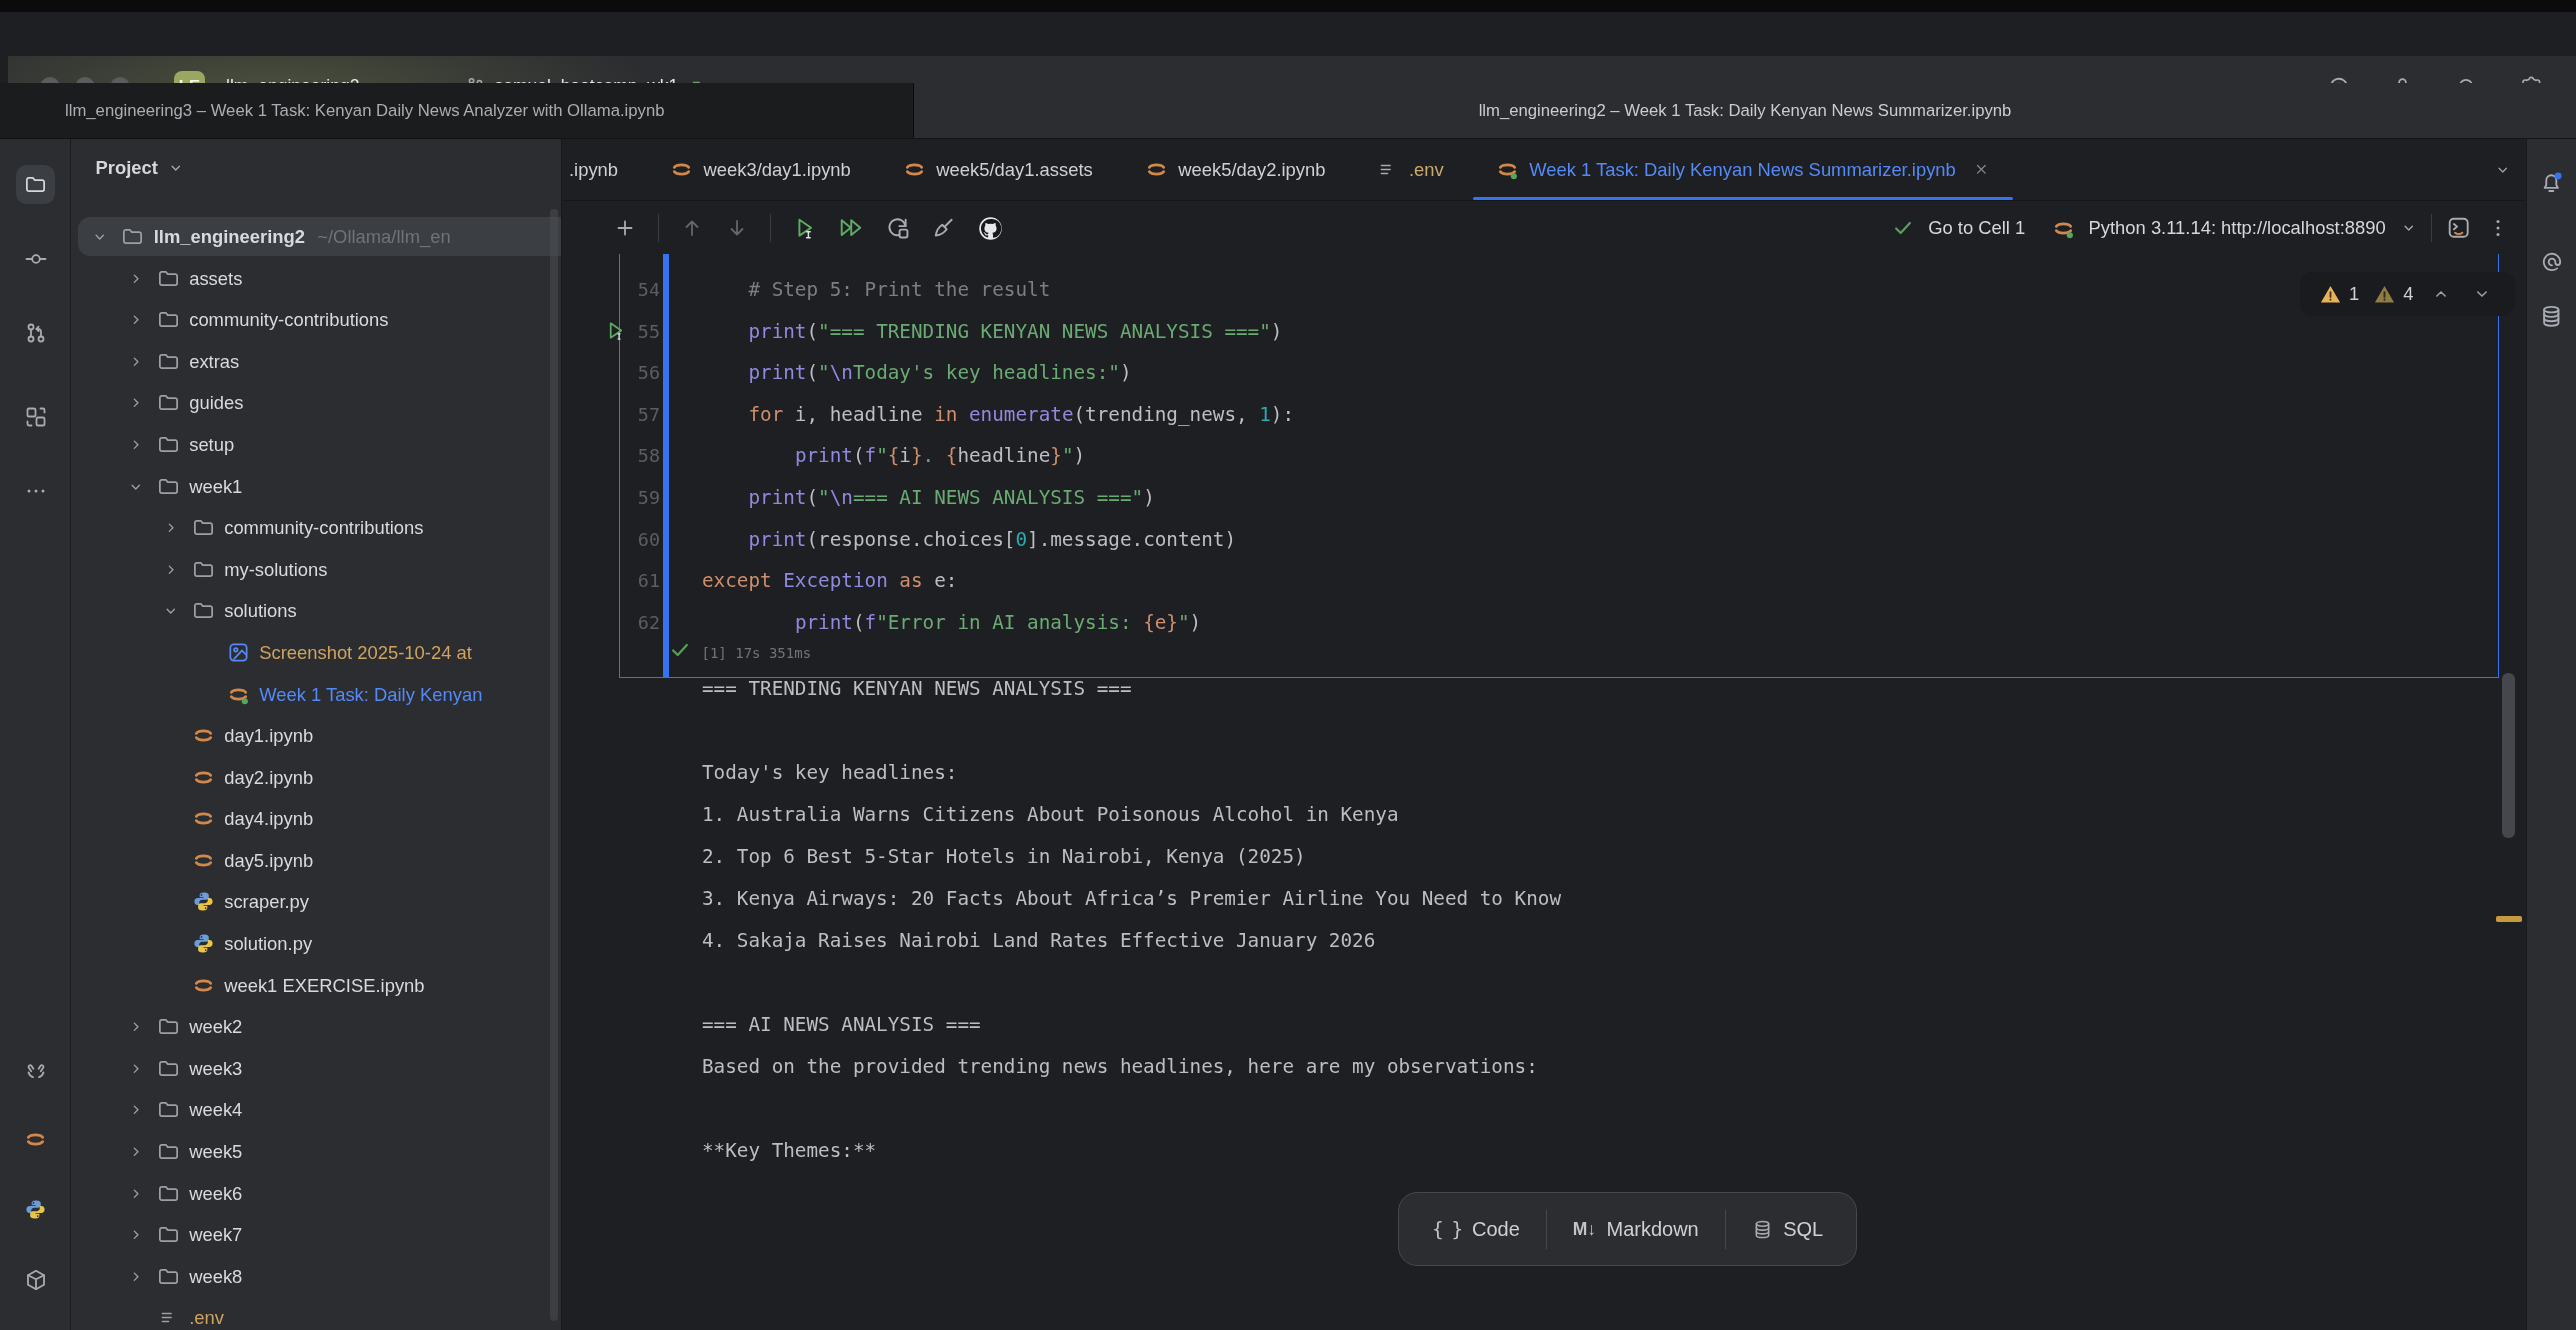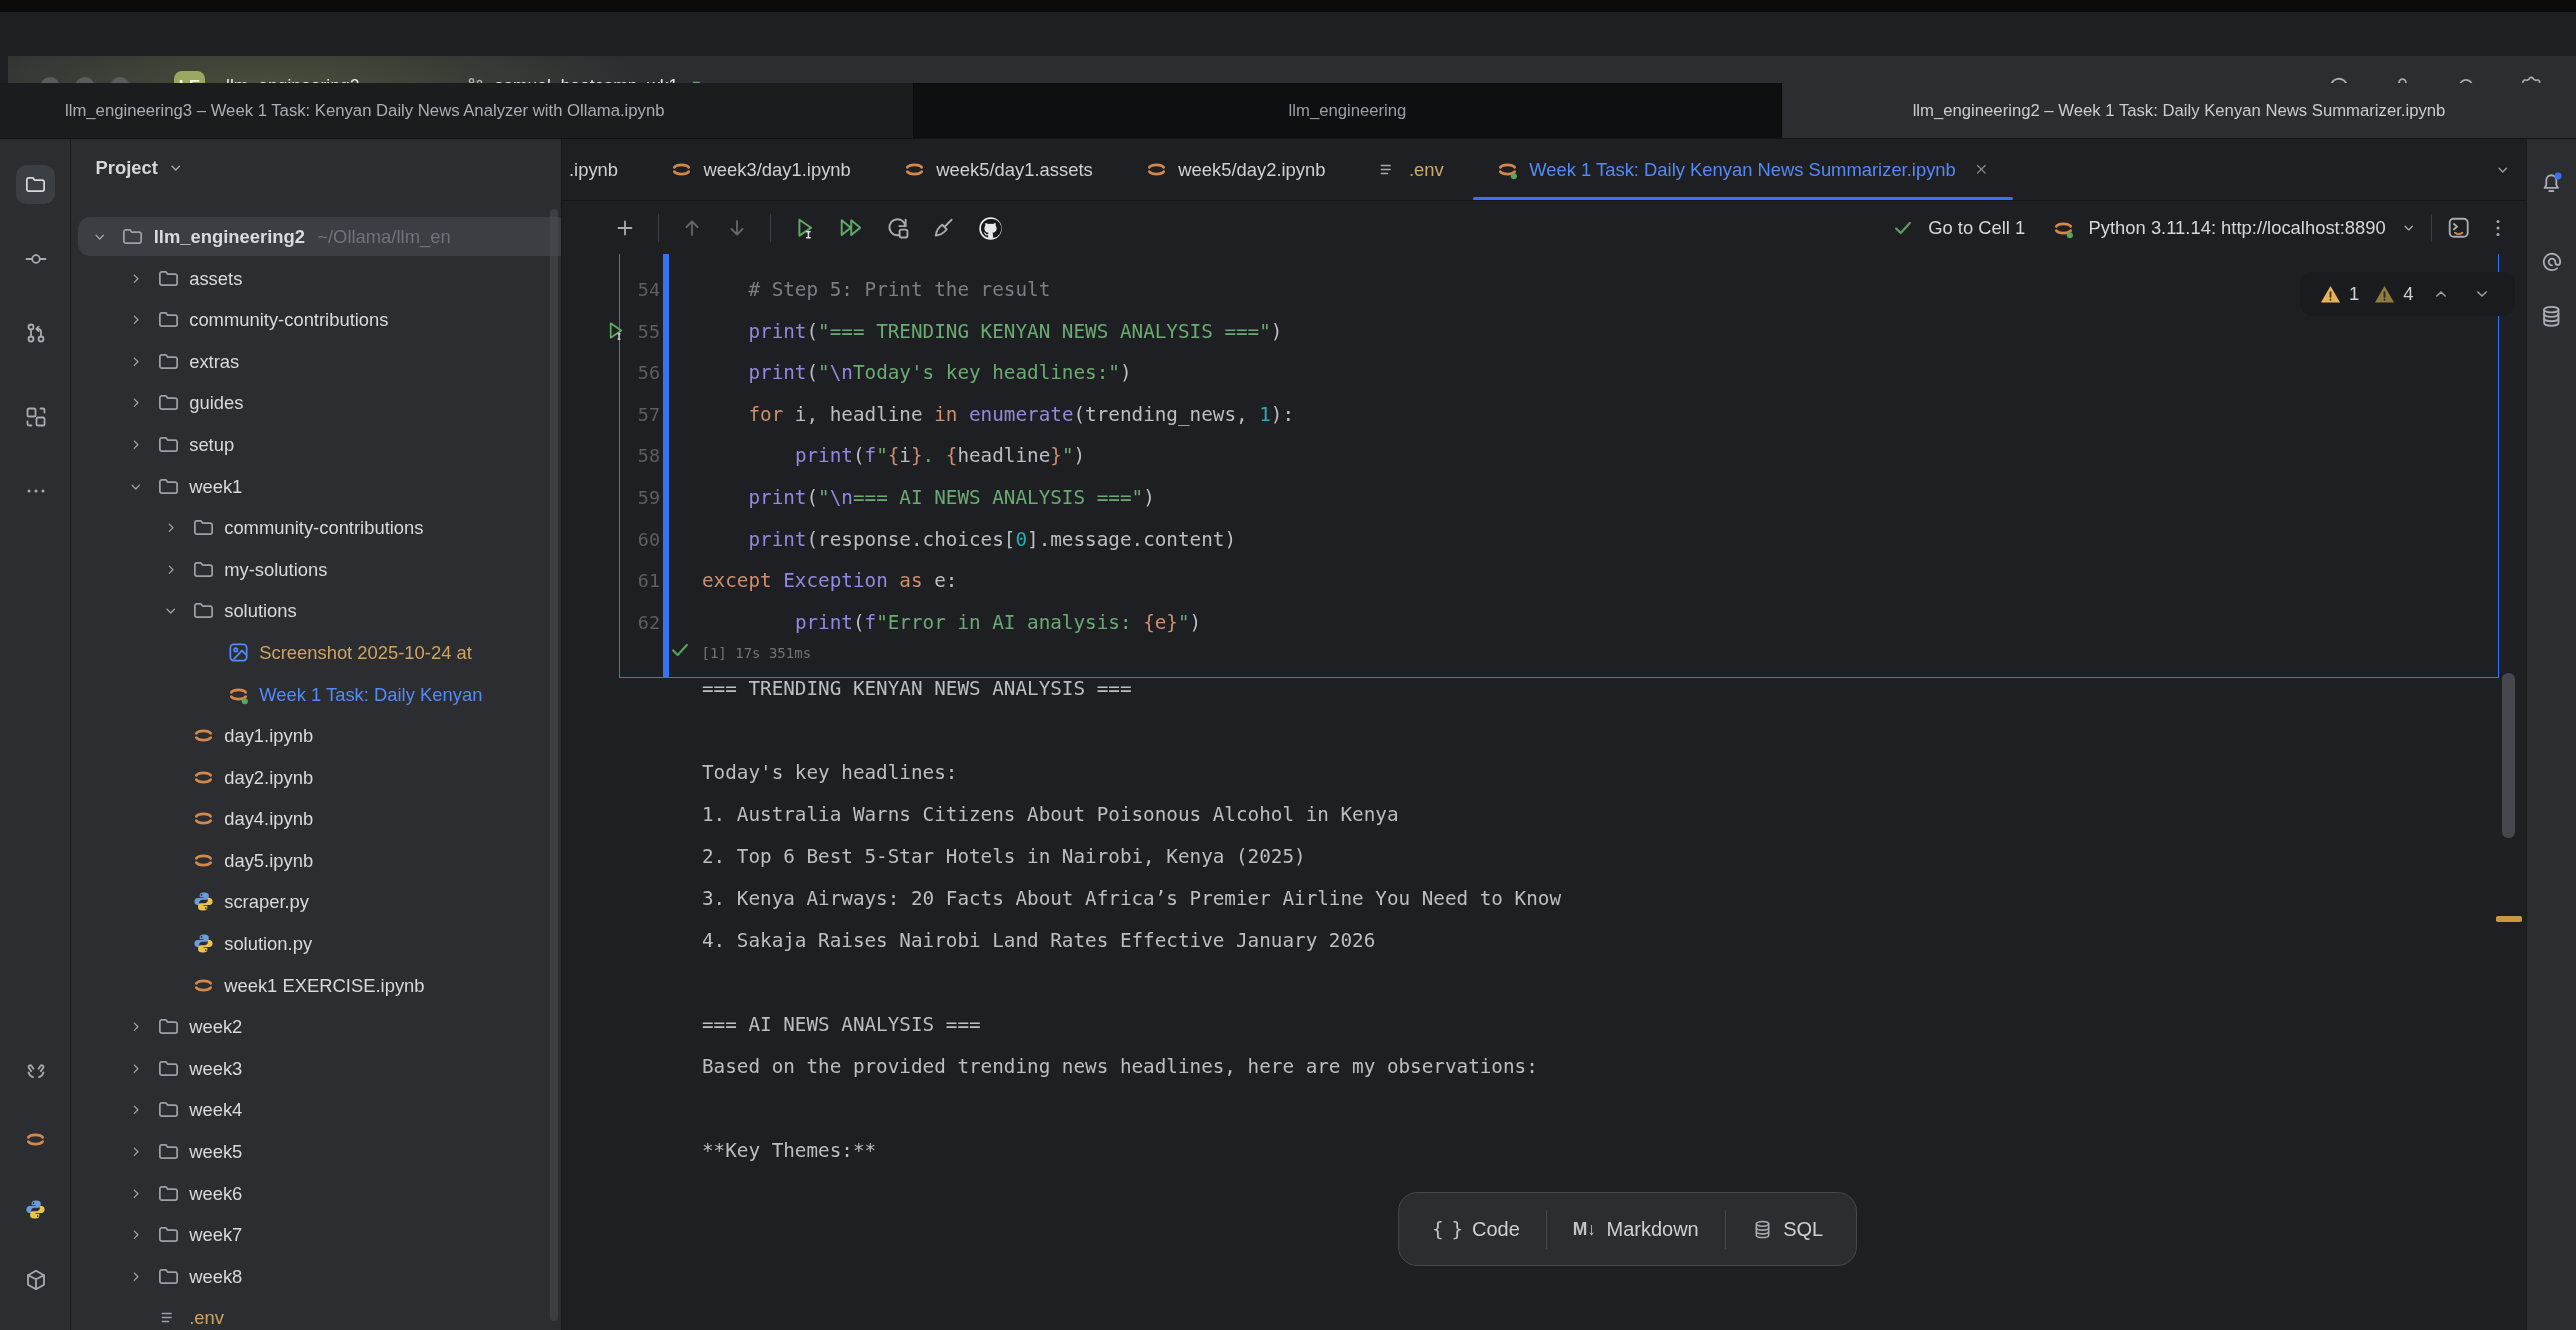--- a/index.html
+++ b/index.html
@@ -161,21 +161,20 @@
               <path d="M10.3 3.2a2 2 0 0 1 3.4 0l.7 1.2c.7.2 1.3.5 1.9.8l1.4-.3a2 2 0 0 1 2.4 2.4l-.3 1.4c.3.6.6 1.2.8 1.9l1.2.7a2 2 0 0 1 0 3.4l-1.2.7a8 8 0 0 1-.8 1.9l.3 1.4a2 2 0 0 1-2.4 2.4l-1.4-.3a8 8 0 0 1-1.9.8l-.7 1.2a2 2 0 0 1-3.4 0l-.7-1.2a8 8 0 0 1-1.9-.8l-1.4.3a2 2 0 0 1-2.4-2.4l.3-1.4a8 8 0 0 1-.8-1.9l-1.2-.7a2 2 0 0 1 0-3.4l1.2-.7c.2-.7.5-1.3.8-1.9l-.3-1.4a2 2 0 0 1 2.4-2.4l1.4.3c.6-.3 1.2-.6 1.9-.8z"></path>
               <circle cx="12" cy="12" r="3"></circle>
             </svg>
           </span>
       </div>
     </div>
   </div>
 
   <div class="wintabs">
     <div class="wt wt0">llm_engineering3 – Week 1 Task: Kenyan Daily News Analyzer with Ollama.ipynb</div>
-    <div class="wt wt1">llm_engineering</div>
     <div class="wt wt2">llm_engineering2 – Week 1 Task: Daily Kenyan News Summarizer.ipynb</div>
   </div>
 
   <div class="body">
     <div class="leftstrip" id="leftstrip">
         <div class="ls-ic active" style="top: 26px;">
           <svg viewBox="0 0 24 24" width="23" height="23" fill="none" stroke="currentColor" stroke-width="1.8" stroke-linecap="round" stroke-linejoin="round">
             <path d="M3 7a2 2 0 0 1 2-2h4.2l2 2.4H19a2 2 0 0 1 2 2V17a2 2 0 0 1-2 2H5a2 2 0 0 1-2-2z"></path>
           </svg>
         </div>

